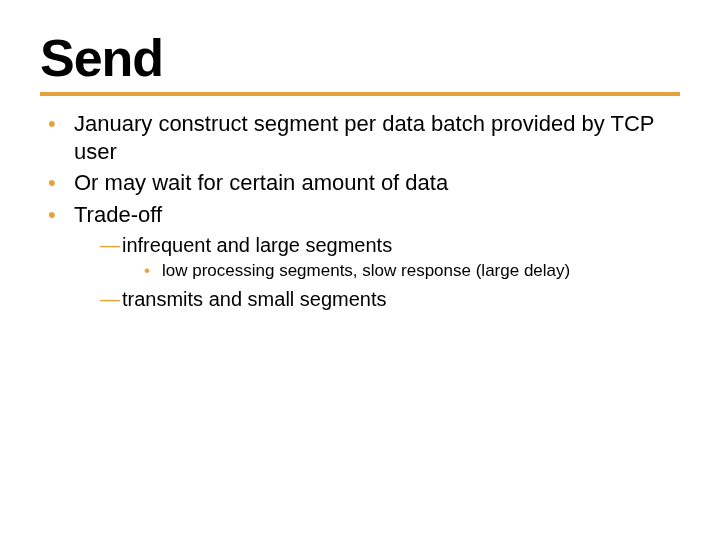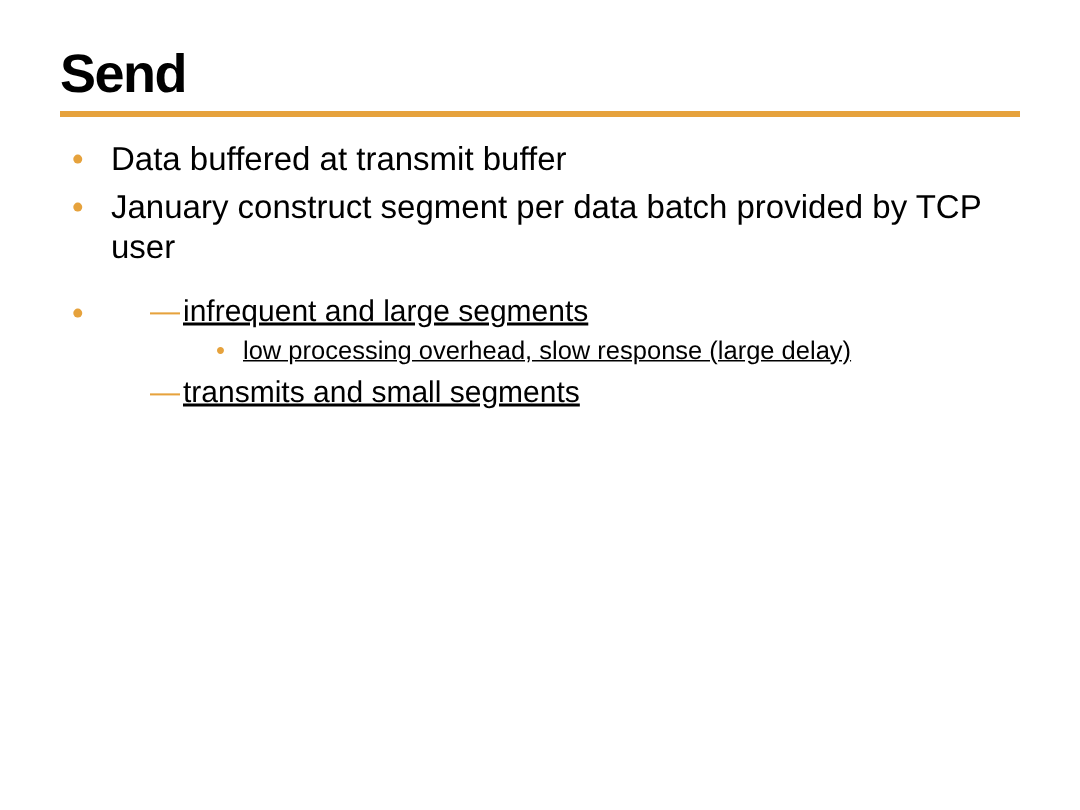--- a/index.html
+++ b/index.html
@@ -11,21 +11,21 @@
     font-family: Verdana, Geneva, sans-serif;
     color: #000;
   }
   .slide {
     box-sizing: border-box;
     padding: 28px 40px 20px 40px;
   }
   .title {
     font-family: Arial, Helvetica, sans-serif;
     font-weight: 900;
-    font-size: 36px;
+    font-size: 52px;
     letter-spacing: -1px;
     margin: 0 0 4px 0;
   }
   .rule {
     height: 4px;
     background: #e6a23c;
     margin-bottom: 14px;
   }
   ul.level1 {
     list-style: none;
@@ -44,22 +44,21 @@
     position: absolute;
     left: 0;
     top: 0;
     color: #e6a23c;
     font-size: 22px;
     line-height: 1.25;
   }
   ul.level2 {
     list-style: none;
     padding: 0;
-    margin: 16px 0 0 26px;
-    text-decoration: underline;
+    margin: 4px 0 0 26px;
   }
   ul.level2 > li {
     position: relative;
     padding-left: 22px;
     font-size: 20px;
     line-height: 1.3;
     margin-bottom: 2px;
   }
   ul.level2 > li::before {
     content: "—";
@@ -90,28 +89,29 @@
   }
 </style>
 </head>
 <body>
 
 <div class="slide">
   <h1 class="title">Send</h1>
   <div class="rule"></div>
 
   <ul class="level1">
-    <li>Data buffered at transmit buffer</li>
     <li>January construct segment per data batch provided by TCP user</li>
+    <li>Or may wait for certain amount of data</li>
     <li>
+      <span>Trade-off</span>
       <ul class="level2">
         <li>
           <span>infrequent and large segments</span>
           <ul class="level3">
-            <li>low processing overhead, slow response (large delay)</li>
+            <li>low processing segments, slow response (large delay)</li>
           </ul>
         </li>
         <li>
           <span>transmits and small segments</span>
         </li>
       </ul>
     </li>
   </ul>
 </div>
 

